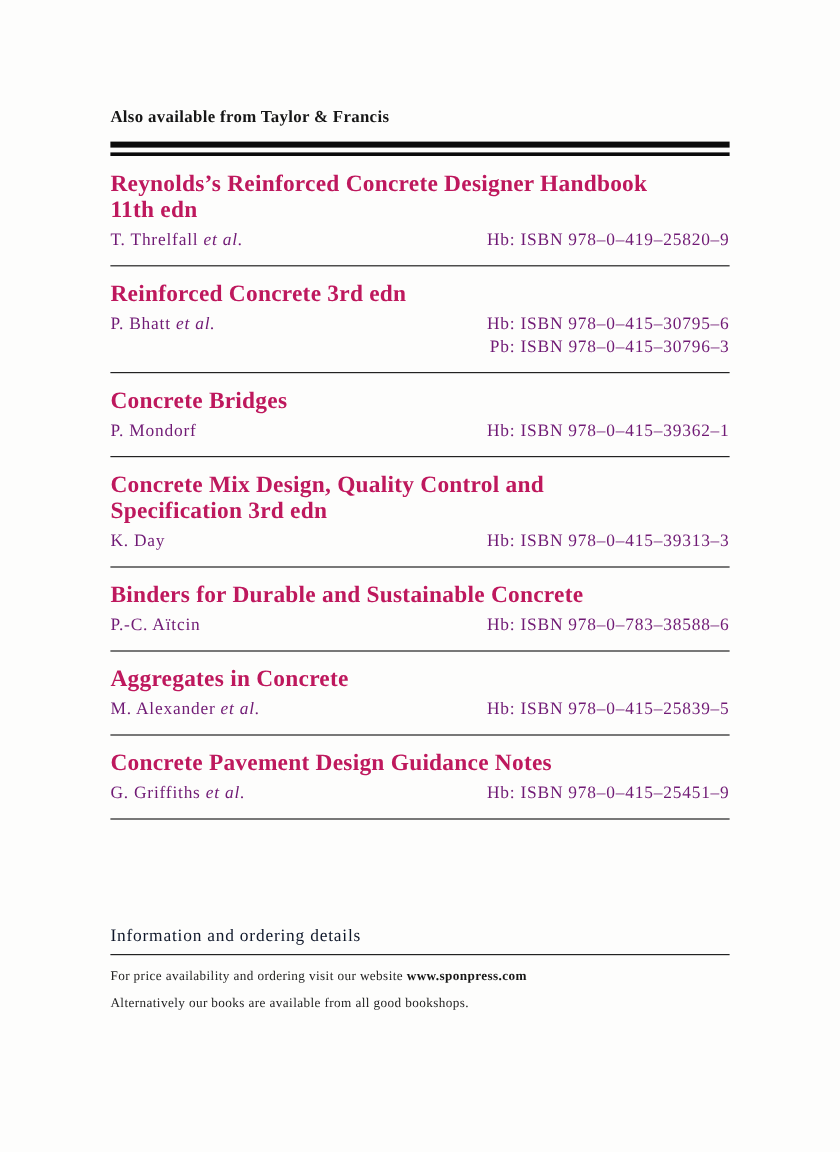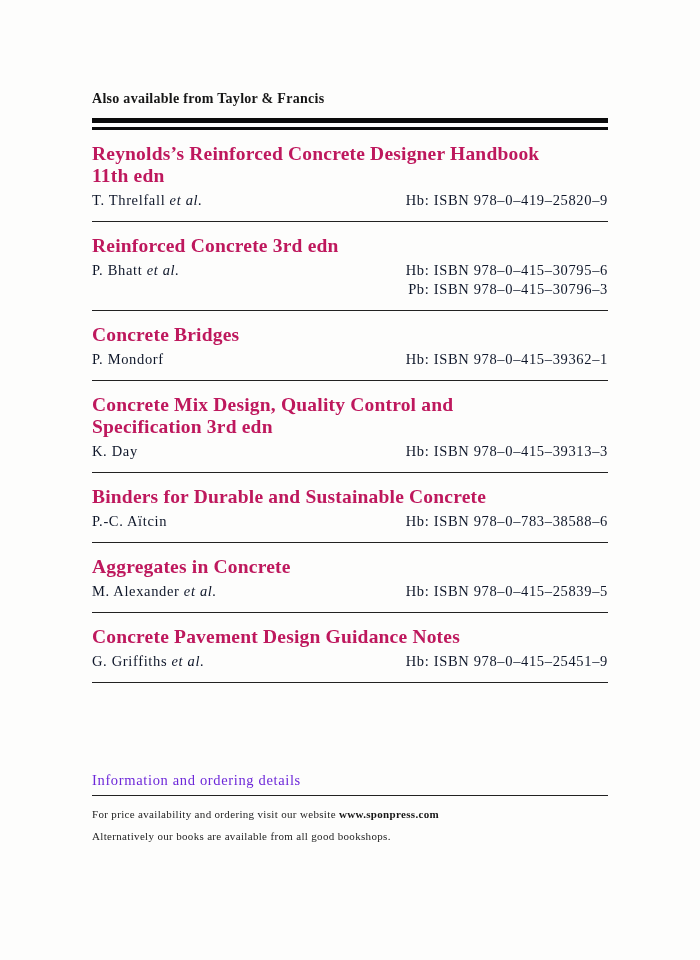--- a/index.html
+++ b/index.html
@@ -43,38 +43,38 @@
     font-weight: 700;
     line-height: 22px;
     letter-spacing: 0.01em;
     color: #be185d;
   }
   .rows {
     margin-top: 4px;
     font-size: 14.5px;
     line-height: 19px;
     letter-spacing: 0.045em;
-    color: #0f172a;
+    color: #701a75;
   }
   .row {
     display: flex;
     justify-content: space-between;
     align-items: baseline;
   }
   .author { white-space: nowrap; }
   .isbn   { white-space: nowrap; }
 
   .footer { margin-top: 88px; }
   .footer-label {
     font-size: 14.5px;
     line-height: 19px;
     letter-spacing: 0.045em;
     padding-bottom: 5px;
     border-bottom: 1.5px solid #222222;
-    color: #6d28d9;
+    color: #0f172a;
   }
   .footer-lines {
     margin-top: 7px;
     font-size: 11px;
     line-height: 22px;
     letter-spacing: 0.03em;
     color: #242424;
   }
   .footer-lines b { color: #161616; }
 </style>

